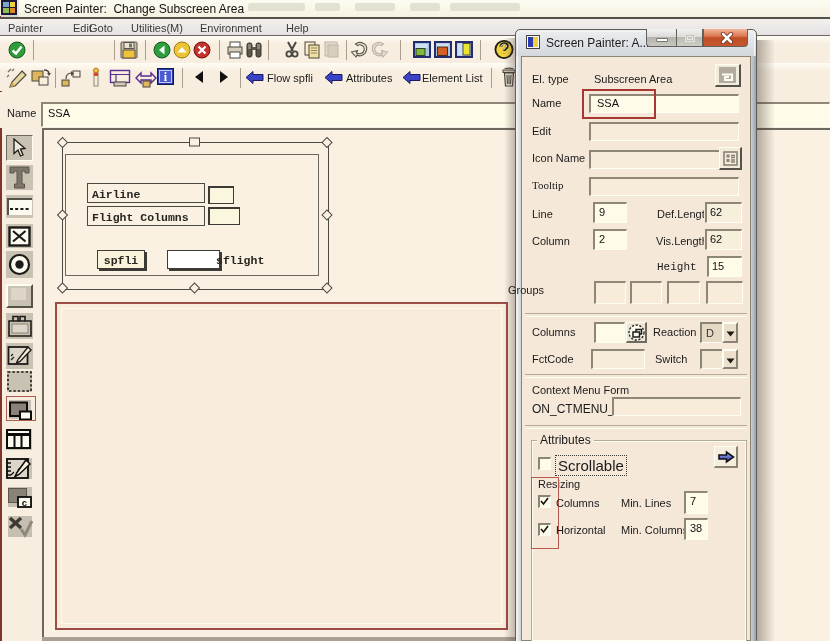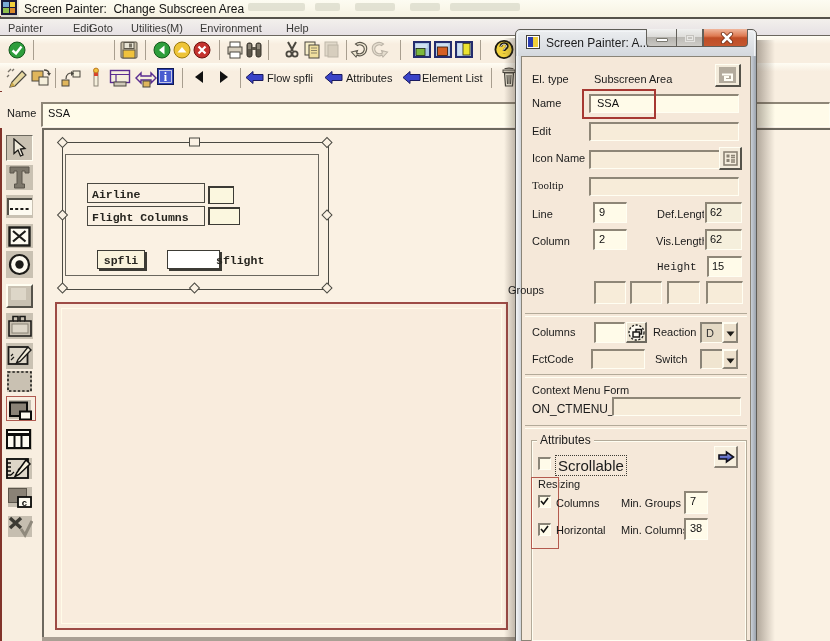--- a/index.html
+++ b/index.html
@@ -507,21 +507,21 @@
 
 <div class="lbl" style="left:538px;top:478px;">Resizing</div>
 <div class="abs" style="left:531px;top:477px;width:26px;height:70px;border:1.5px solid #b45a4e;"></div>
 
 <div class="abs" style="left:538px;top:495px;width:13px;height:13px;background:#fffbe9;border-top:2px solid #8a8477;border-left:2px solid #8a8477;border-bottom:1px solid #fffef2;border-right:1px solid #fffef2;box-sizing:border-box;">
  <svg width="9" height="9" style="position:absolute;left:0px;top:0px;">
           <path d="M1 4 L3.5 7 L8 1" fill="none" stroke="#111" stroke-width="1.6"></path>
         </svg>
 </div>
 <div class="lbl" style="left:556px;top:497px;">Columns</div>
-<div class="lbl" style="left:621px;top:497px;">Min. Groups</div>
+<div class="lbl" style="left:621px;top:497px;">Min. Lines</div>
 <div class="fld" style="left:684px;top:491px;width:24px;height:23px;box-sizing:border-box;">
         <div style="padding:2px 0 0 4px;">7</div>
       </div>
 
 <div class="abs" style="left:538px;top:523px;width:13px;height:13px;background:#fffbe9;border-top:2px solid #8a8477;border-left:2px solid #8a8477;border-bottom:1px solid #fffef2;border-right:1px solid #fffef2;box-sizing:border-box;">
  <svg width="9" height="9" style="position:absolute;left:0px;top:0px;">
           <path d="M1 4 L3.5 7 L8 1" fill="none" stroke="#111" stroke-width="1.6"></path>
         </svg>
 </div>
 <div class="lbl" style="left:556px;top:524px;">Horizontal</div>

